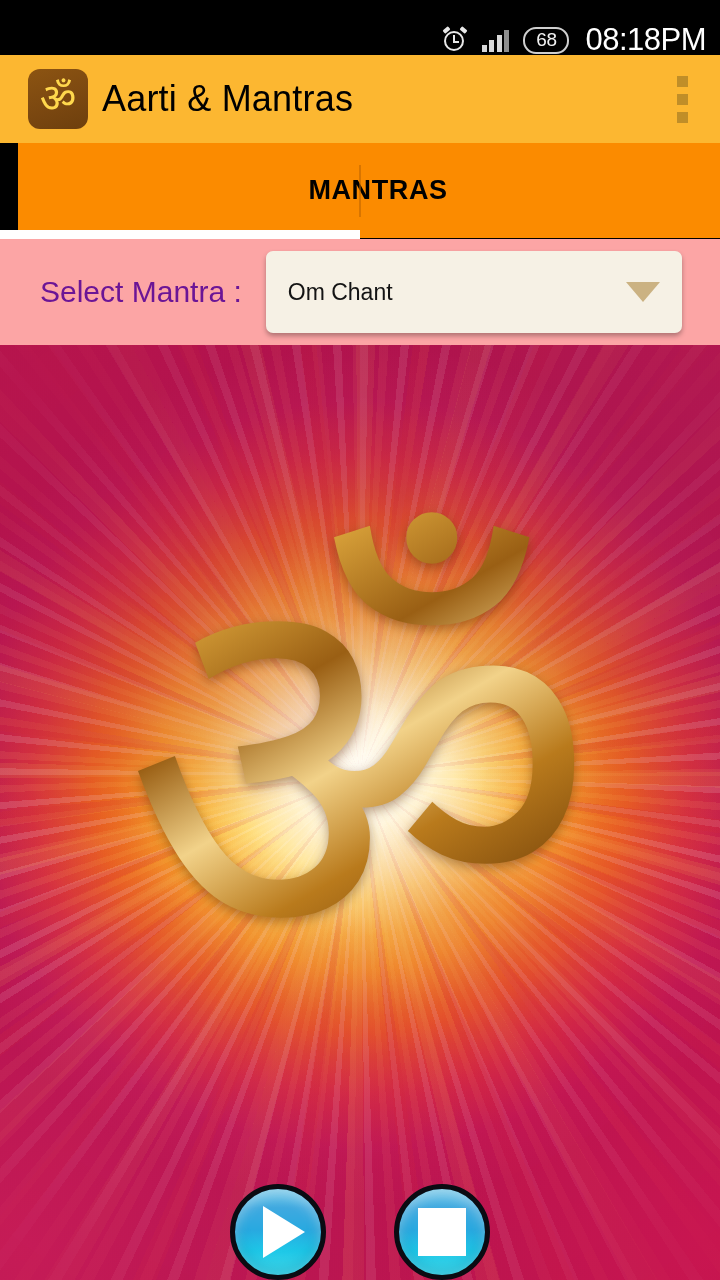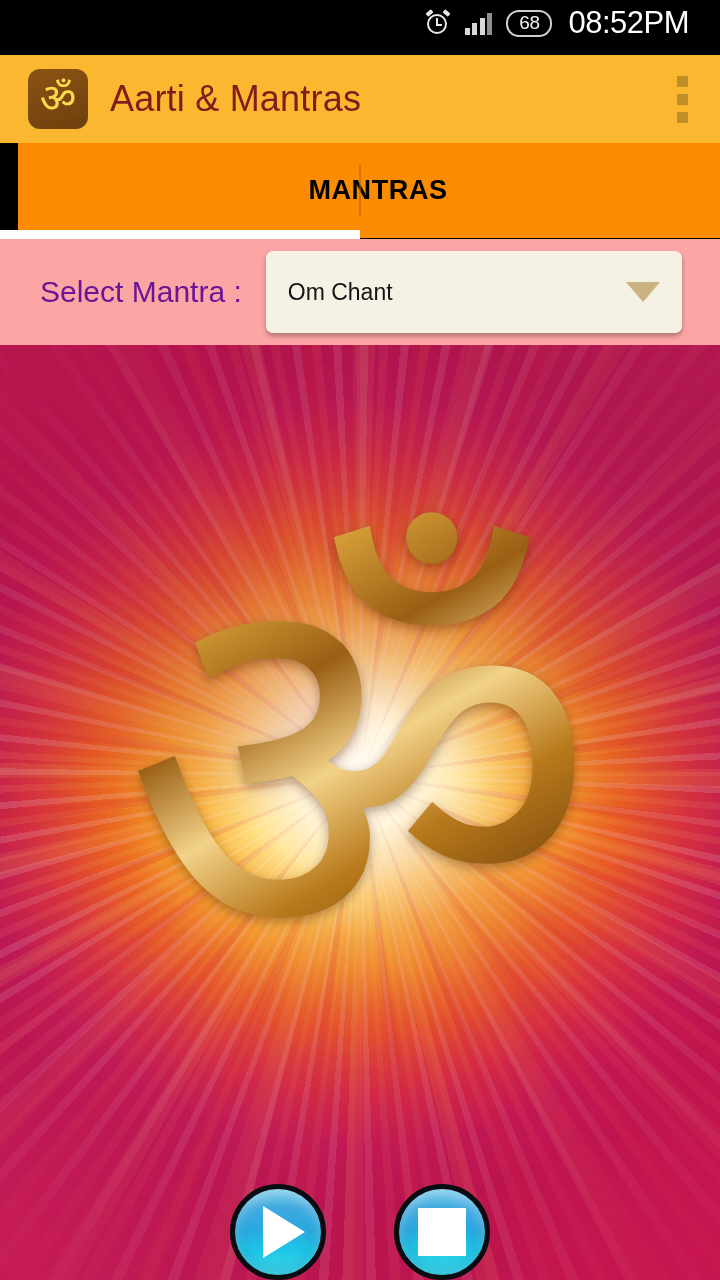--- a/index.html
+++ b/index.html
@@ -15,27 +15,27 @@
     position: relative;
     width: 720px;
     height: 1280px;
     overflow: hidden;
     background: #000;
   }
 
   
   #status-bar {
     position: absolute;
-    left: 0; top: 0;
+    left: 0; top: 17px;
     width: 720px; height: 46px;
     background: #000;
     display: flex;
     align-items: center;
     justify-content: flex-end;
-    padding-right: 31px;
+    padding-right: 14px;
     box-sizing: border-box;
   }
   .sb-group {
     display: flex;
     align-items: center;
     gap: 14px;
   }
   .alarm-icon { width: 26px; height: 26px; position: relative; }
   .alarm-icon .dial {
     position: absolute; left: 2px; top: 4px;
@@ -115,23 +115,23 @@
     flex: none;
   }
   #app-icon span {
     color: #ffd84d;
     font-size: 40px;
     line-height: 44px;
     font-family: "DejaVu Sans", sans-serif;
     margin-top: -3px;
   }
   #app-title {
-    color: #7f1d1d;
+    color: #000000;
     font-size: 36px;
-    margin-left: 22px;
+    margin-left: 14px;
     letter-spacing: 0.2px;
     white-space: nowrap;
   }
   #overflow-menu {
     margin-left: auto;
     width: 40px; height: 64px;
     display: flex;
     flex-direction: column;
     align-items: center;
     justify-content: center;
@@ -343,21 +343,21 @@
           <div class="hand-v"></div>
           <div class="hand-h"></div>
       </div>
       <div class="signal-icon">
         <i class="b1"></i>
           <i class="b2"></i>
           <i class="b3"></i>
           <i class="b4"></i>
       </div>
       <div class="battery-badge">68</div>
-      <div id="status-time">08:52PM</div>
+      <div id="status-time">08:18PM</div>
     </div>
   </div>
 
   <div id="app-bar">
     <div id="app-icon">
       <span>ॐ</span>
     </div>
     <div id="app-title">Aarti &amp; Mantras</div>
     <div id="overflow-menu">
       <i></i>

